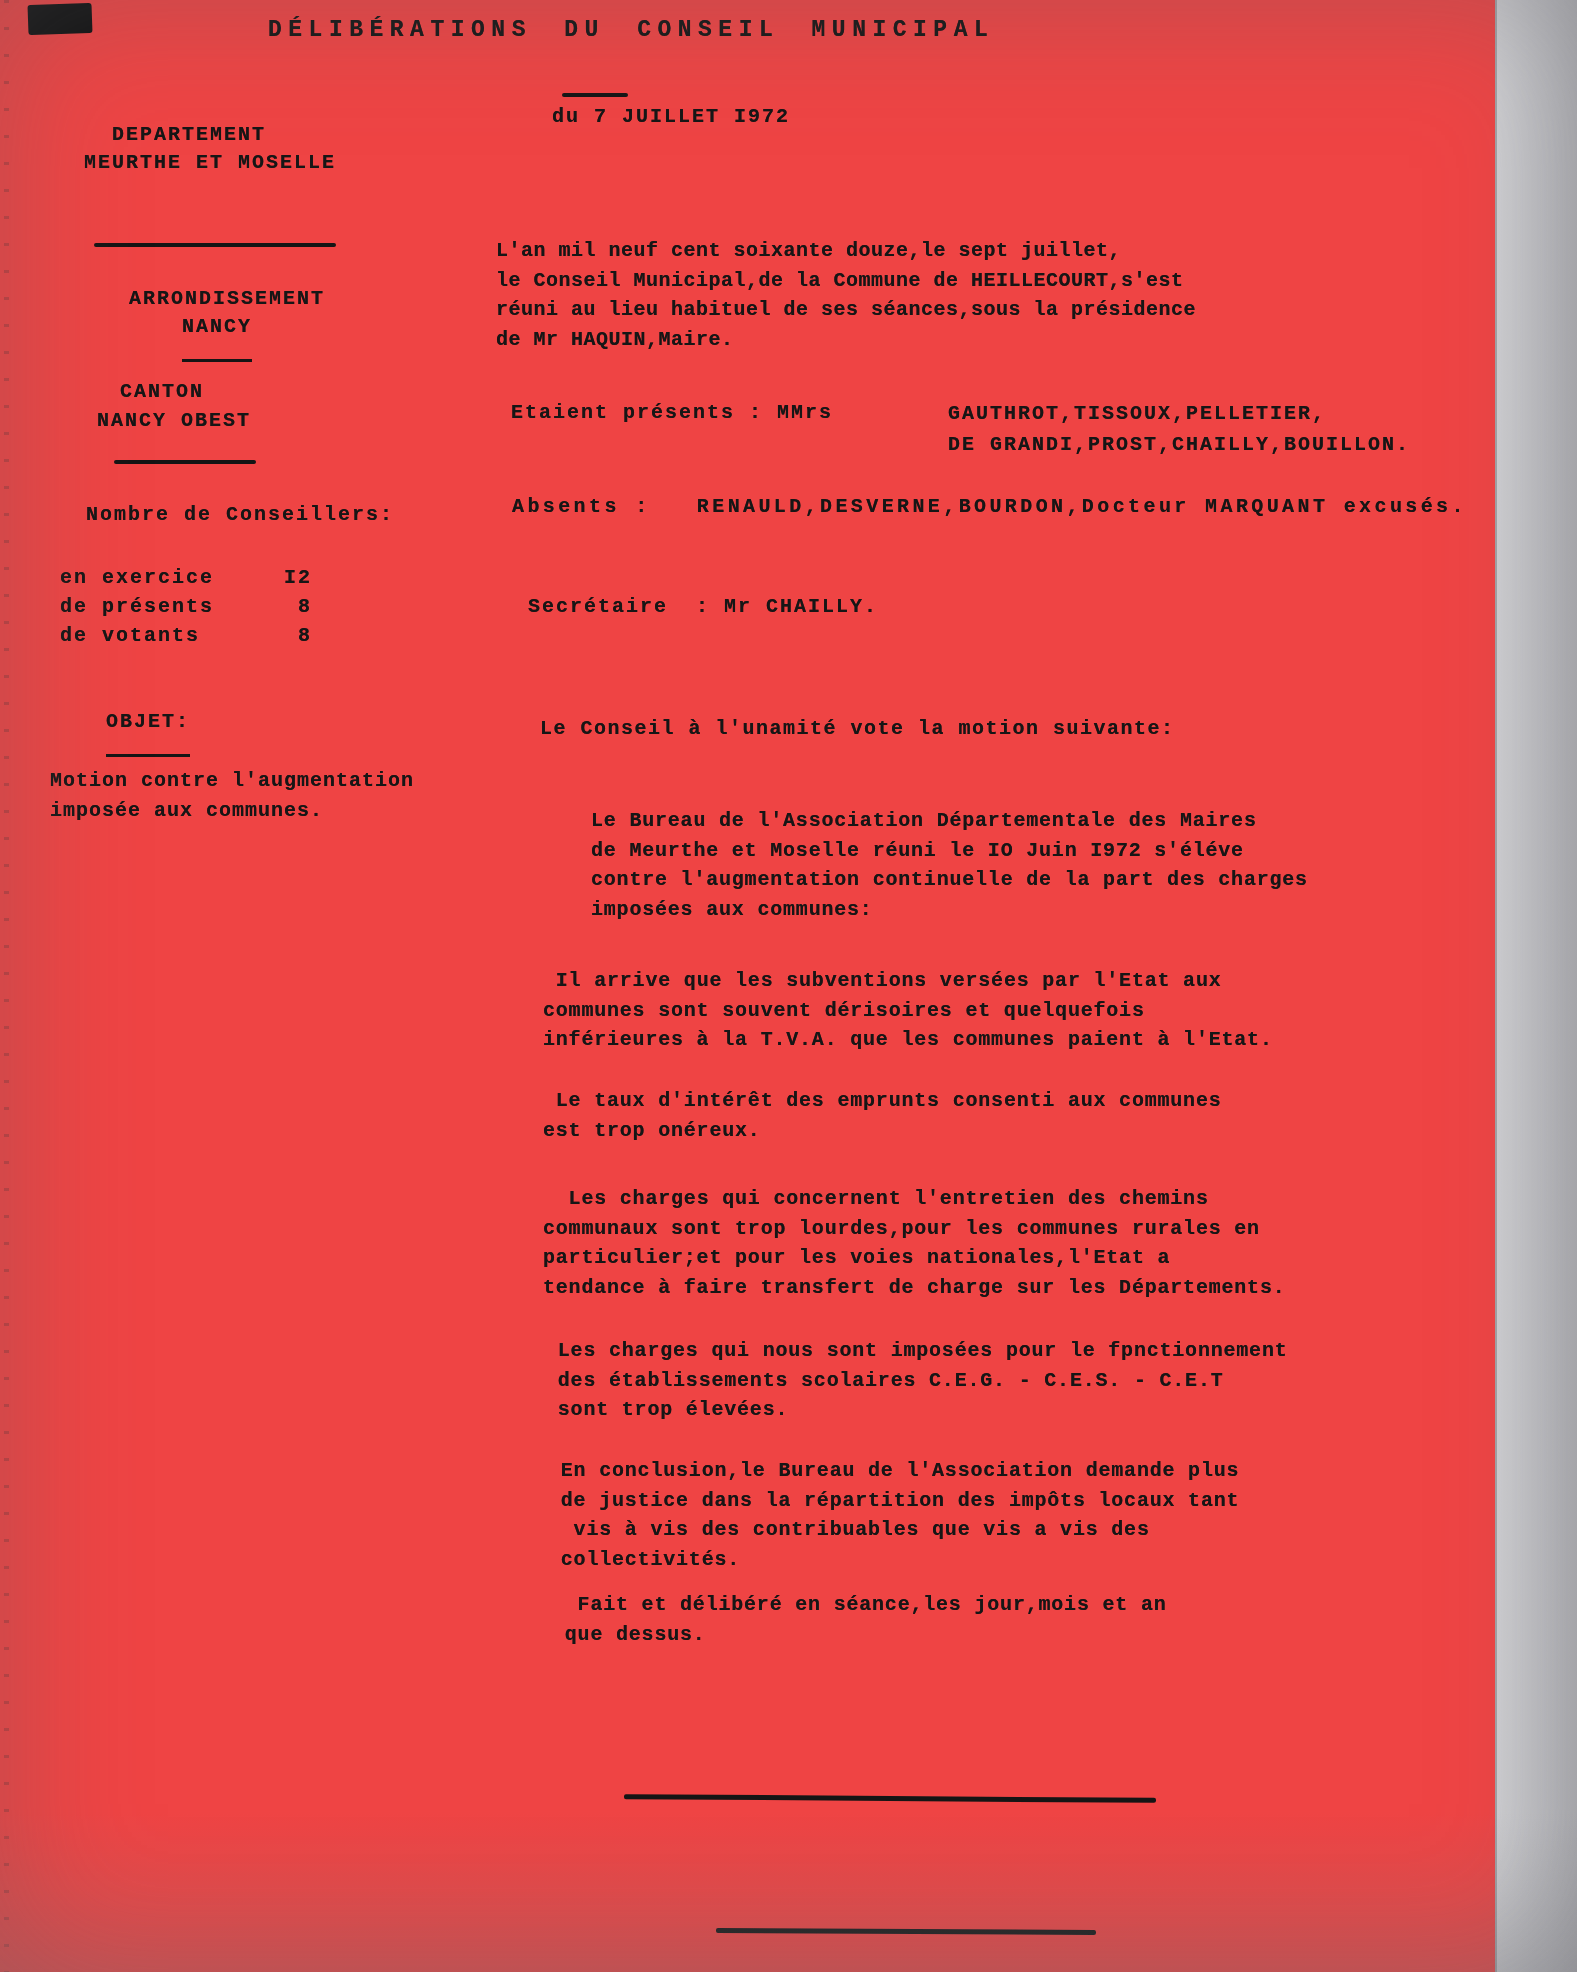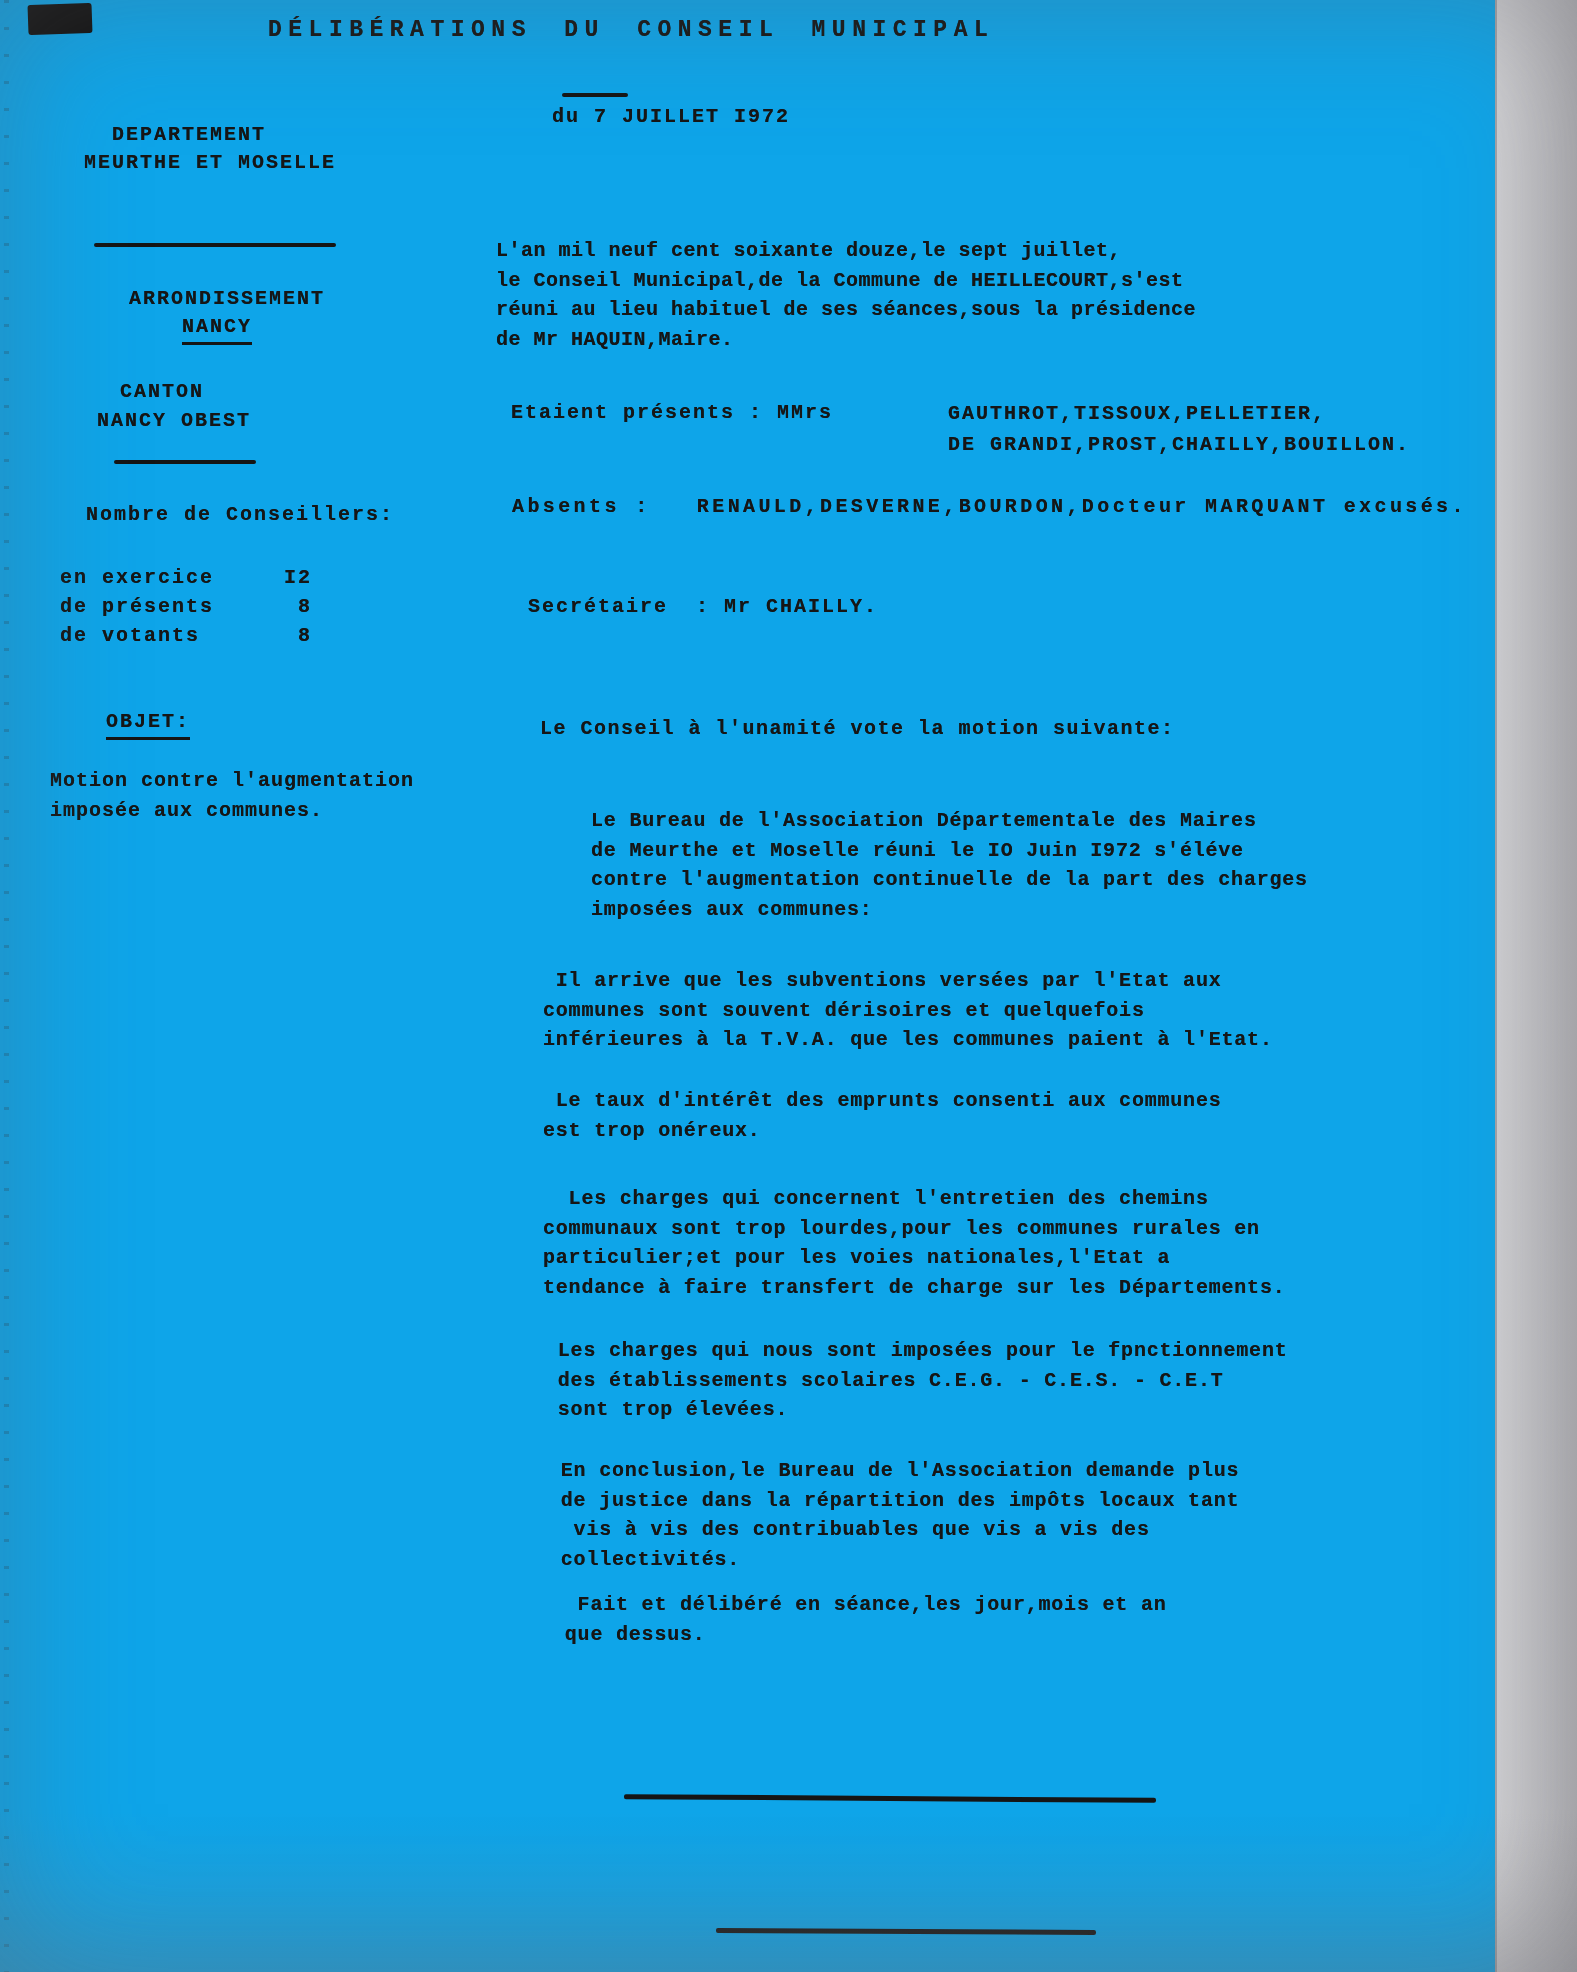--- a/index.html
+++ b/index.html
@@ -1,39 +1,39 @@
 <!DOCTYPE html>
 <html><head>
 <meta charset="utf-8">
 <style>
   html,body{margin:0;padding:0;background:#8e8e92;}
   #page{
     position:relative;
     width:1577px;height:1972px;
     margin:0 auto;
-    background:#0ea5e9;
+    background:#ef4444;
     overflow:hidden;
     font-family:"Liberation Mono","DejaVu Sans Mono",monospace;
     color:#161616;
   }
   .t{
     position:absolute;
     font-weight:bold;
     font-size:20px;
     white-space:pre-wrap;
     line-height:29px;
     letter-spacing:0.5px;
     text-shadow:0 0 0.6px rgba(10,10,10,0.65);
   }
   .rule{
     position:absolute;
     background:#151515;
     border-radius:2px;
   }
-  .underline{border-bottom:3px solid #151515;padding-bottom:1px;}
+  .underline{border-bottom:3px solid #151515;padding-bottom:18px;}
   .count-row{
     position:absolute;left:60px;width:252px;
     display:flex;justify-content:space-between;
     font-weight:bold;font-size:20px;letter-spacing:2px;
     text-shadow:0 0 0.6px rgba(10,10,10,0.65);
   }
   .vignette{
     position:absolute;inset:0;pointer-events:none;
     box-shadow:inset 0 0 140px rgba(95,95,100,0.38);
   }

